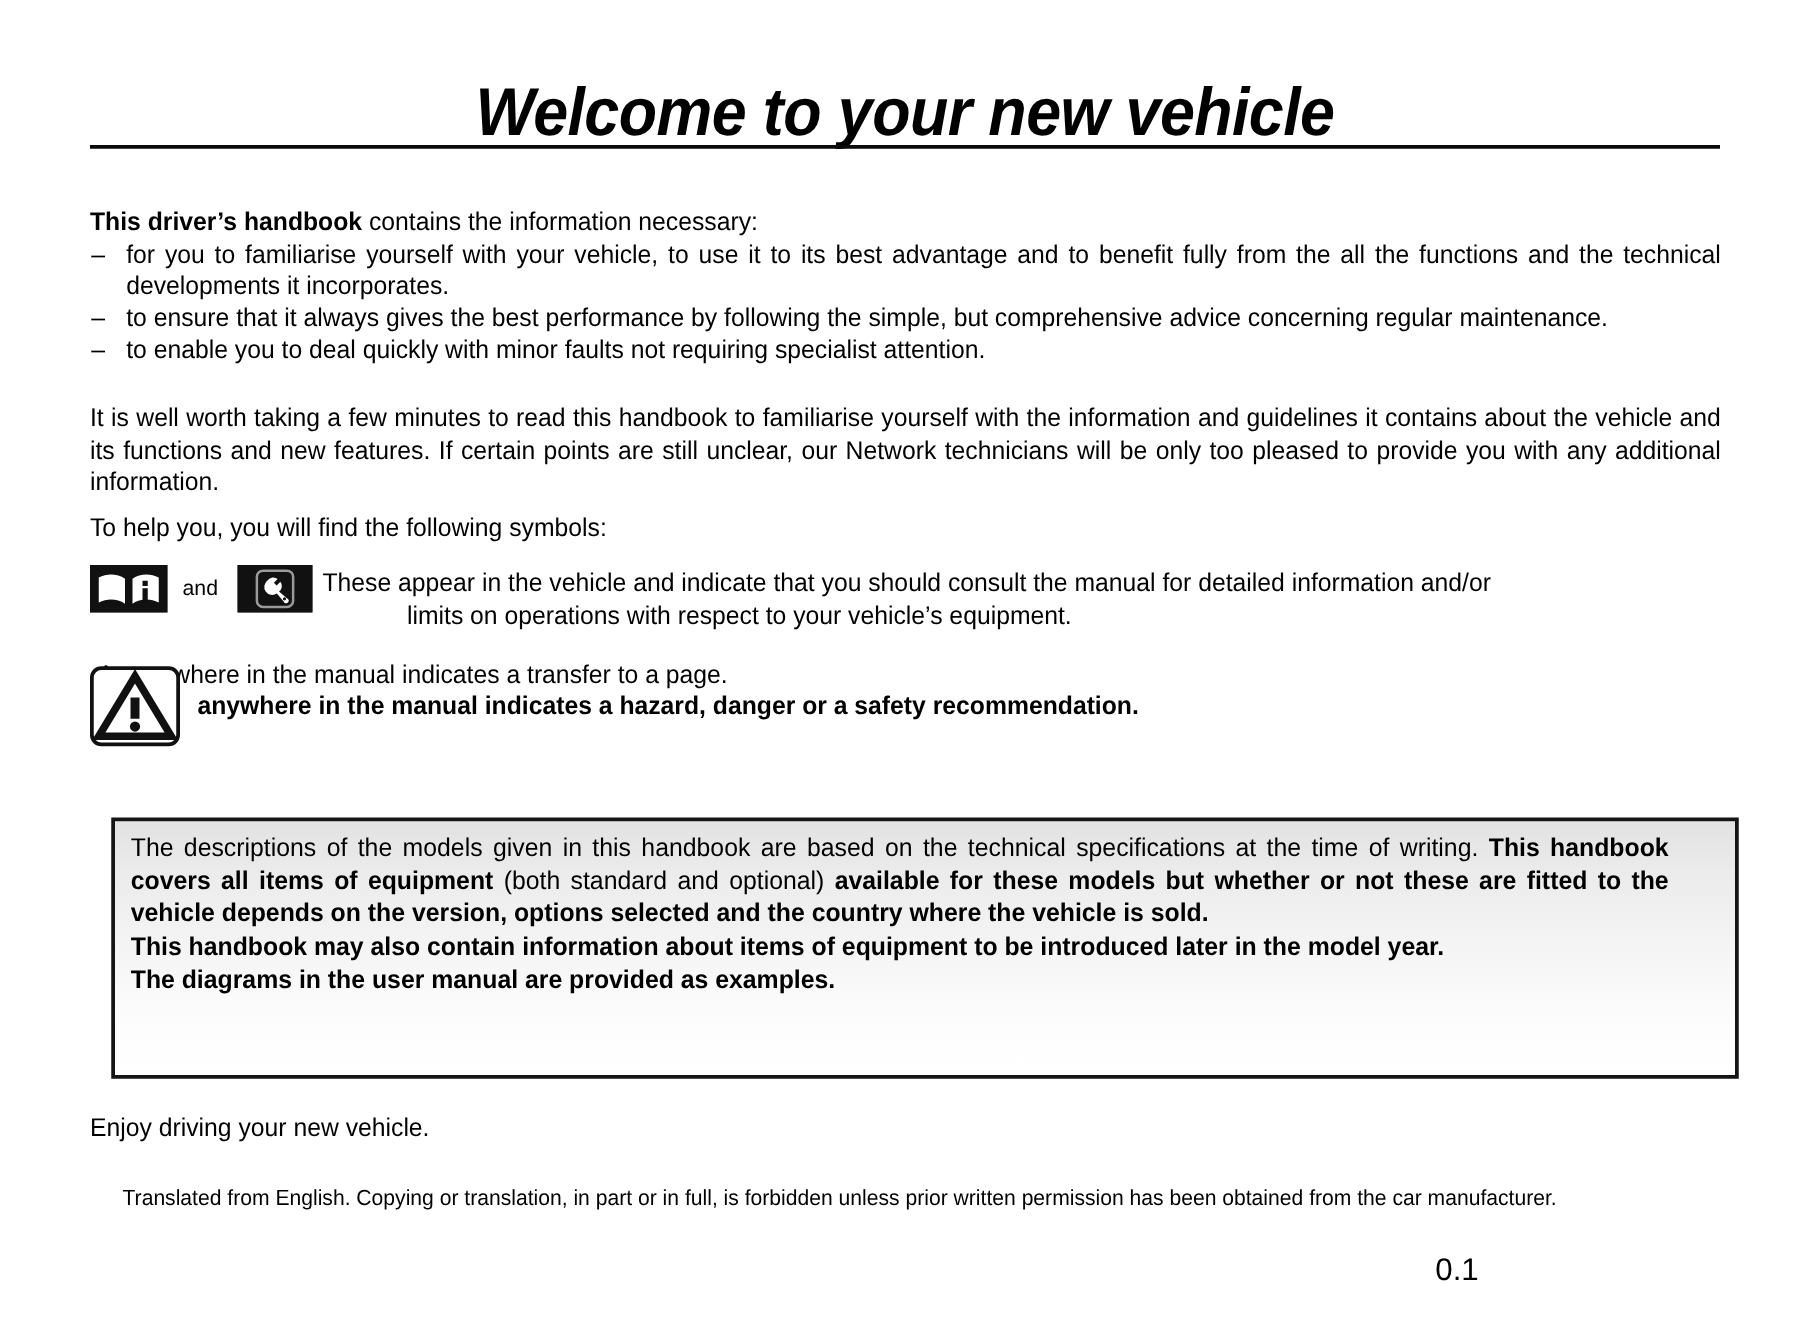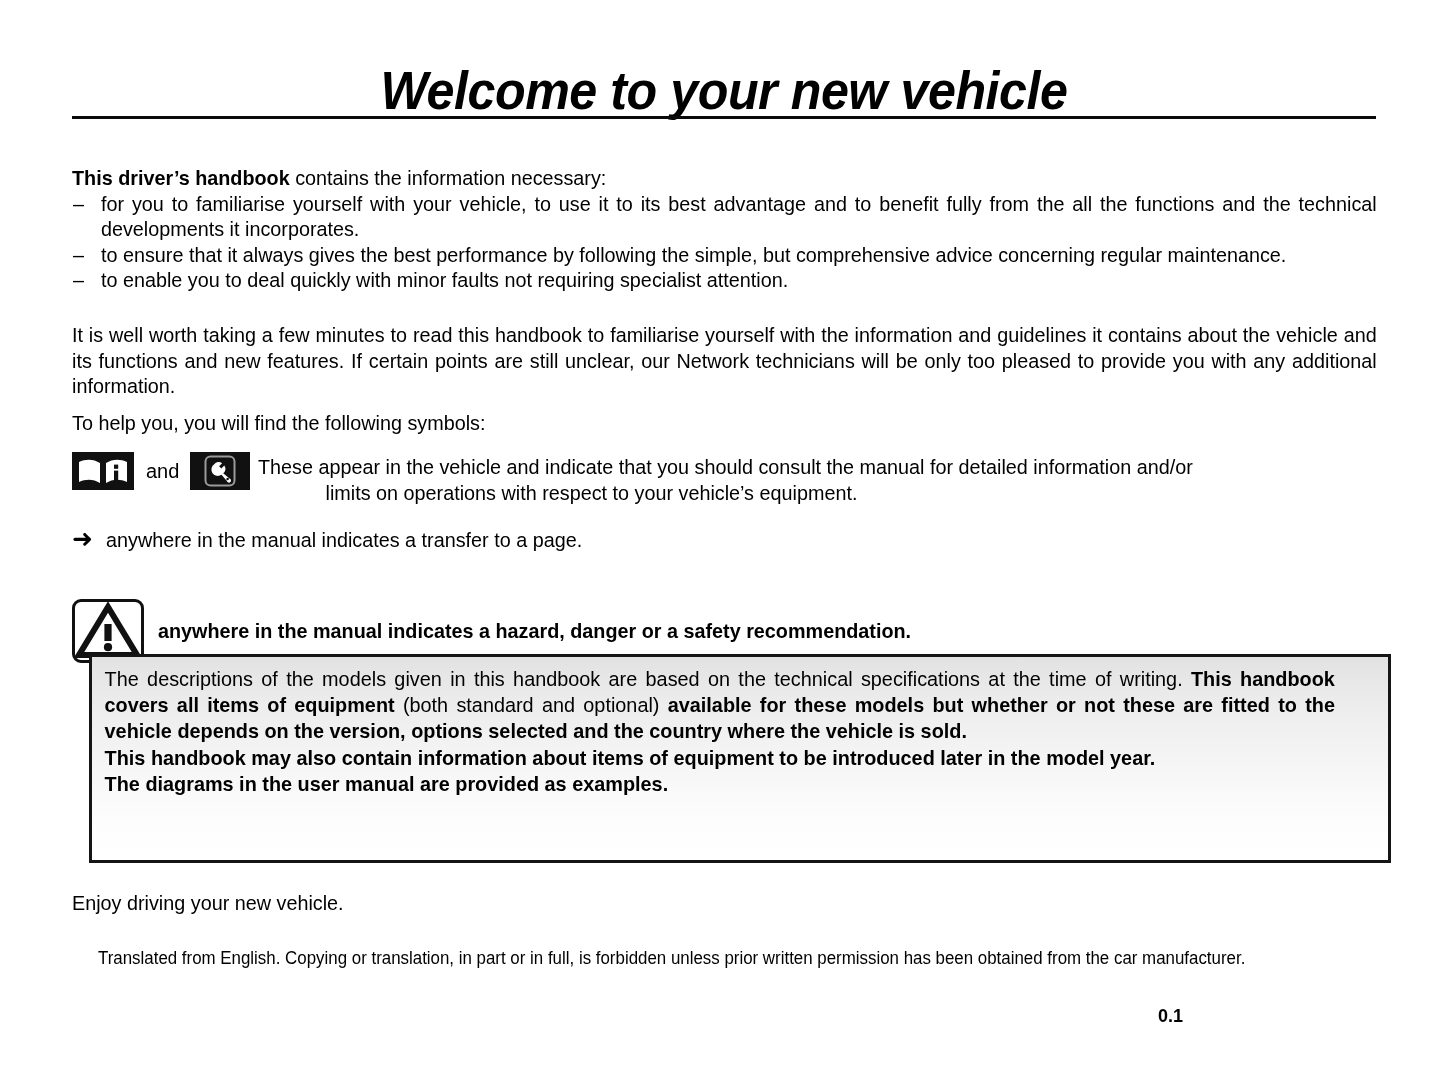--- a/index.html
+++ b/index.html
@@ -100,21 +100,21 @@
     width: 62px;
     height: 38px;
     background: #111111;
   }
   .icon-book svg { display: block; }
 
   .and-word {
     position: absolute;
     left: 74px;
     top: 6px;
-    font-size: 20px;
+    font-size: 17px;
     line-height: 30px;
   }
 
   .icon-wrench {
     position: absolute;
     left: 118px;
     top: 2px;
     width: 60px;
     height: 38px;
     background: #111111;
@@ -157,21 +157,21 @@
     line-height: 26px;
     transform: scaleX(0.965);
     transform-origin: left top;
     white-space: nowrap;
   }
 
   
   .warn-row {
     position: absolute;
     left: 72px;
-    top: 599px;
+    top: 533px;
     width: 1352px;
     height: 66px;
   }
   .icon-warn {
     position: absolute;
     left: 0;
     top: 0;
     width: 72px;
     height: 64px;
     border: 3px solid #111111;
@@ -237,23 +237,22 @@
     text-align: justify;
     transform: scaleX(0.965);
     transform-origin: left top;
   }
 
   
   .page-number {
     position: absolute;
     right: 66px;
     top: 1002px;
-    font-size: 18px;
+    font-size: 25px;
     line-height: 28px;
-    font-weight: bold;
   }
 </style>
 </head>
 <body>
 
 <div class="page">
 
   <div class="title-zone">
     <div class="title-text">Welcome to your new vehicle</div>
     <div class="title-rule"></div>

